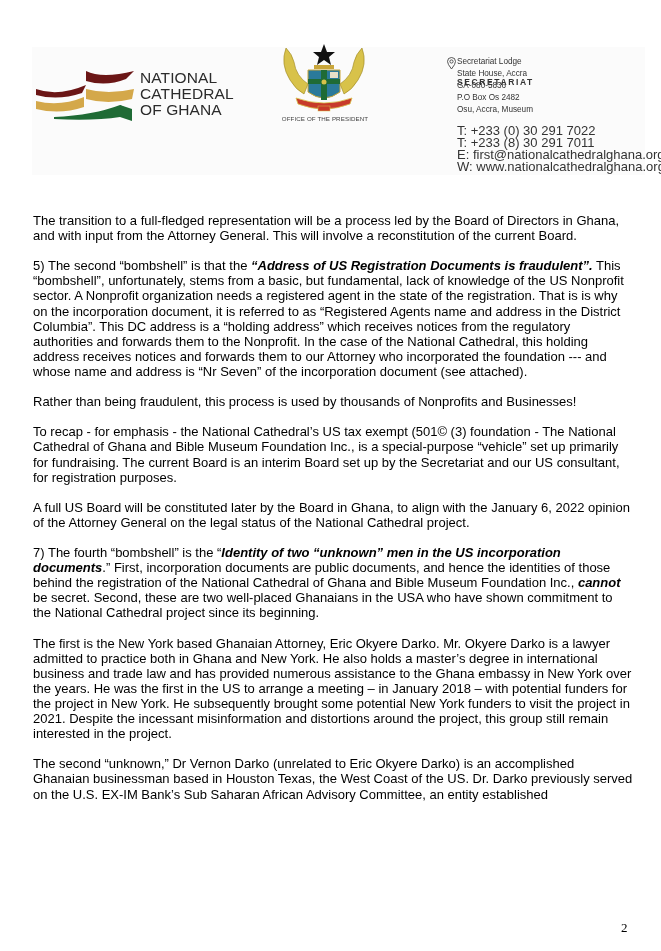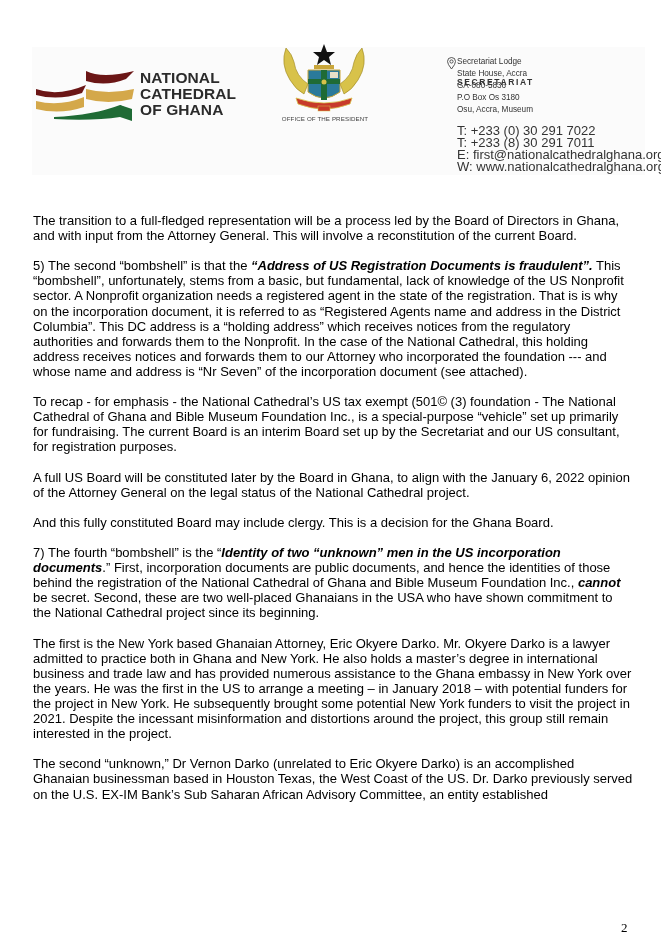--- a/index.html
+++ b/index.html
@@ -1,20 +1,20 @@
 <!DOCTYPE html>
 <html><head>
 <meta charset="utf-8">
 <style>
   html, body { margin:0; padding:0; background:#ffffff; }
   body { width:661px; height:951px; position:relative; overflow:hidden; font-family:"Liberation Sans", sans-serif; color:#000; }
   .letterhead { position:absolute; left:32px; top:47px; width:613px; height:128px; background:#fbfbfb; }
   .logo { position:absolute; left:2px; top:10px; width:200px; height:70px; }
   .logo svg { position:absolute; left:0; top:0; }
-  .logo-text { position:absolute; left:106px; top:13px; font-family:"Liberation Sans", sans-serif; font-weight:bold; font-size:15.5px; line-height:16px; color:#2b2b2b; letter-spacing:0.1px; }
+  .logo-text { position:absolute; left:106px; top:13px; font-family:"Liberation Sans", sans-serif; font-weight:normal; font-size:15.5px; line-height:16px; color:#2b2b2b; letter-spacing:0.1px; }
   .crest { position:absolute; left:242px; top:-7px; width:100px; height:90px; }
   .crest-caption { position:absolute; left:248px; top:68px; width:90px; font-size:6.2px; color:#444; text-align:center; letter-spacing:0.1px; }
   .secretariat { position:absolute; left:415px; top:-3px; width:200px; color:#333; }
   .sec-title { position:absolute; left:10px; top:0px; font-size:8.5px; font-weight:bold; letter-spacing:1.6px; color:#333;margin-top:33px; }
   .pin { position:absolute; left:0px; top:13px; }
   .sec-addr { position:absolute; left:10px; top:12px; font-size:8.2px; line-height:12px; color:#333; }
   .sec-contact { position:absolute; left:10px; top:81px; font-size:13px; line-height:12px; color:#333; white-space:nowrap; }
   .body-text { position:absolute; left:33px; top:181px; width:600px; font-size:13px; line-height:15.1px;margin-top:32px; }
   .body-text p { margin:0 0 15.1px 0; }
   .page-number { position:absolute; left:621px; top:920px; font-family:"Liberation Serif", serif; font-size:13px; }
@@ -69,36 +69,36 @@
   <div class="secretariat">
     <div class="sec-title">SECRETARIAT</div>
     <svg class="pin" width="9" height="13" viewBox="0 0 9 13">
       <path d="M4.5 12 Q0.5 7 0.5 4.5 A4 4 0 0 1 8.5 4.5 Q8.5 7 4.5 12 Z" fill="none" stroke="#444" stroke-width="0.9"></path>
       <circle cx="4.5" cy="4.5" r="1.6" fill="none" stroke="#444" stroke-width="0.9"></circle>
     </svg>
     <div class="sec-addr">
       <div>Secretariat Lodge</div>
       <div>State House, Accra</div>
       <div>GA-080-5836</div>
-      <div>P.O Box Os 3180</div>
+      <div>P.O Box Os 2482</div>
       <div>Osu, Accra, Museum</div>
     </div>
     <div class="sec-contact">
       <div>T:  +233 (0) 30 291 7022</div>
       <div>T:  +233 (8) 30 291 7011</div>
       <div>E:  first@nationalcathedralghana.org</div>
       <div>W: www.nationalcathedralghana.org</div>
     </div>
   </div>
 </div>
 
 <div class="body-text">
   <p>The transition to a full-fledged representation will be a process led by the Board of Directors in Ghana, and with input from the Attorney General. This will involve a reconstitution of the current Board.</p>
   <p><span>5) The second “bombshell” is that the </span><b>“Address of US Registration Documents is fraudulent”.</b><span> This “bombshell”, unfortunately, stems from a basic, but fundamental, lack of knowledge of the US Nonprofit sector.  A Nonprofit organization needs a registered agent in the state of the registration. That is is why on the incorporation document, it is referred to as “Registered Agents name and address in the District Columbia”. This DC address is a “holding address” which receives notices from the regulatory authorities and forwards them to the Nonprofit. In the case of the National Cathedral, this holding address receives notices and forwards them to our Attorney who incorporated the foundation --- and whose name and address is “Nr Seven” of the incorporation document (see attached).</span></p>
+  <p>Rather than being fraudulent, this process is used by thousands of Nonprofits and Businesses!</p>
   <p>To recap - for emphasis - the National Cathedral’s US tax exempt (501© (3) foundation - The National Cathedral of Ghana and Bible Museum Foundation Inc., is a special-purpose “vehicle” set up primarily for fundraising. The current Board is an interim Board set up by the Secretariat and our US consultant, for registration purposes.</p>
   <p>A full US Board will be constituted later by the  Board in Ghana, to align with the January 6, 2022 opinion of the Attorney General on the legal status of the National Cathedral project.</p>
-  <p>And this fully constituted Board may include clergy. This is a decision for the Ghana Board.</p>
   <p><span>7) The fourth “bombshell” is the “</span><b>Identity of two “unknown” men in the US incorporation documents</b><span>.”  First, incorporation documents are public documents, and hence the identities of those behind the registration of the National Cathedral of Ghana and Bible Museum Foundation Inc., </span><b>cannot</b><span> be secret. Second, these are two well-placed Ghanaians in the USA who have shown commitment to the National Cathedral project since its beginning.</span></p>
   <p>The first is the New York based Ghanaian Attorney, Eric Okyere Darko. Mr. Okyere Darko is a lawyer admitted to practice both in Ghana and New York. He also holds a master’s degree in international business and trade law and has provided numerous assistance to the Ghana embassy in New York over the years. He was the first in the US to arrange a meeting – in January 2018 –  with potential funders for the project in New York.  He subsequently brought some potential New York funders to visit the project in 2021. Despite the incessant misinformation and distortions around the project, this group still remain interested in the project.</p>
   <p>The second “unknown,” Dr Vernon Darko (unrelated to Eric Okyere Darko) is an accomplished Ghanaian businessman based in Houston Texas, the West Coast of the US. Dr. Darko previously served on the U.S. EX-IM Bank’s Sub Saharan African Advisory Committee, an entity established</p>
 </div>
 
 <div class="page-number">2</div>
 
 </body></html>

